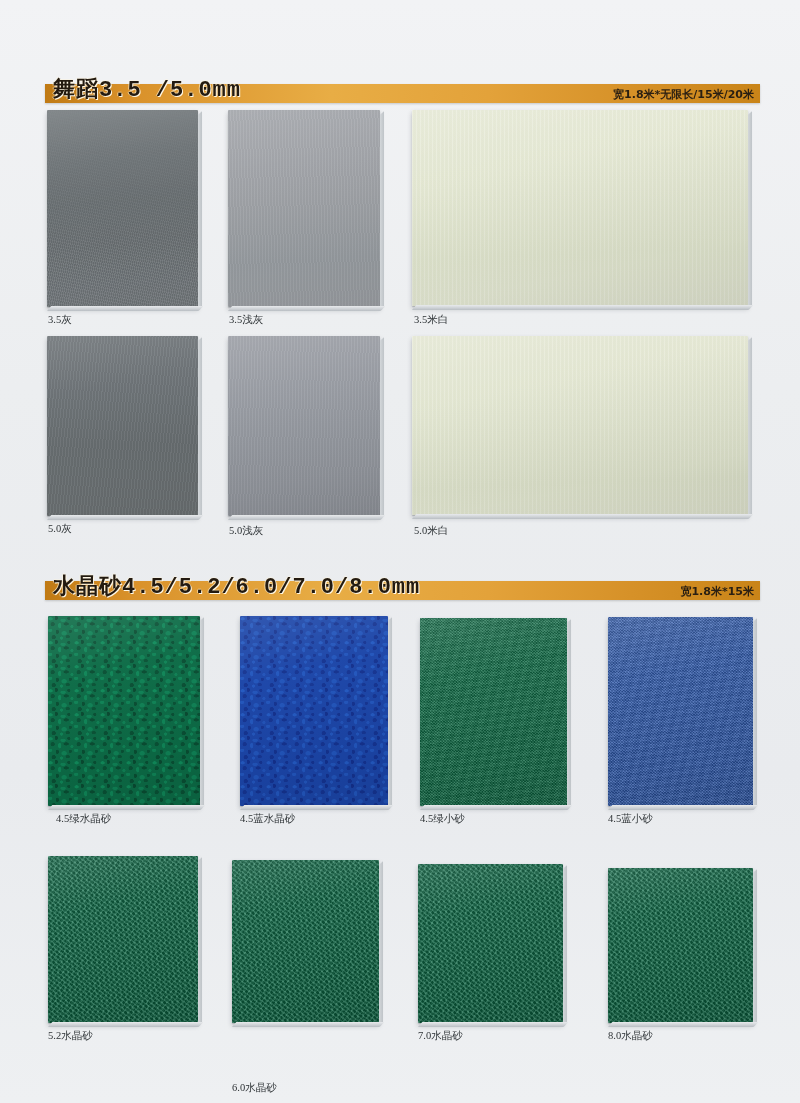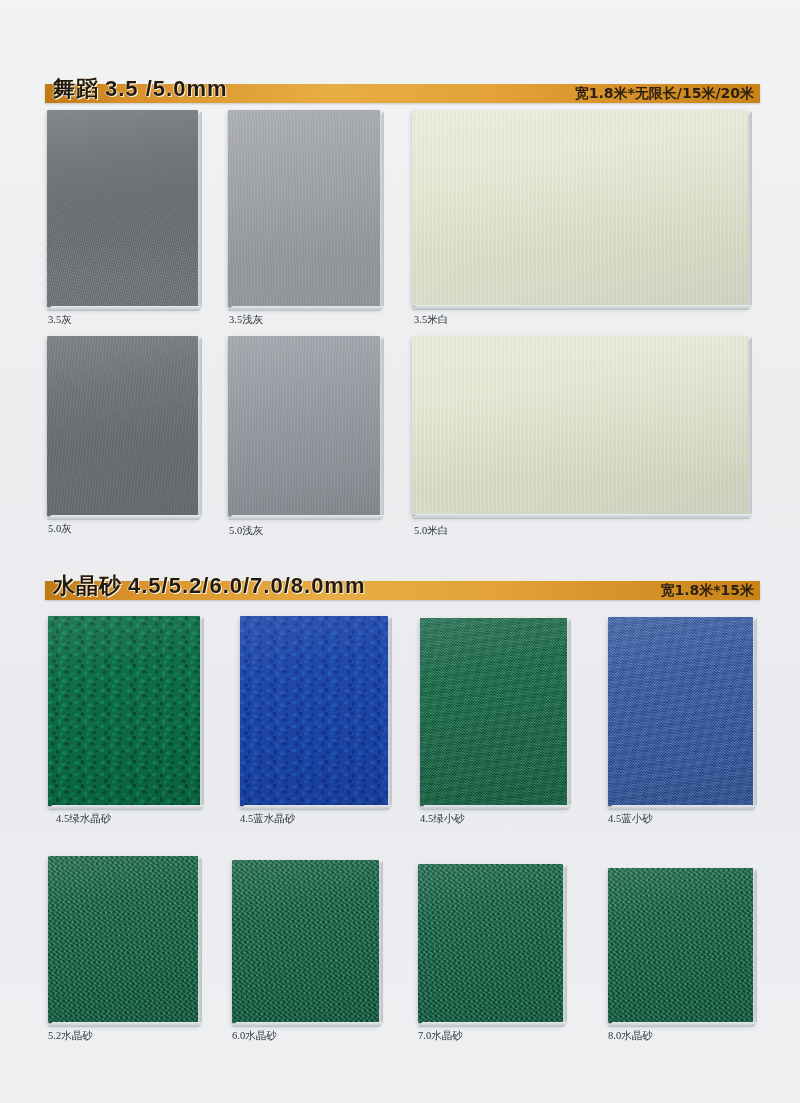--- a/index.html
+++ b/index.html
@@ -53,32 +53,32 @@
       -1px 0 0 rgba(255,245,220,0.55),
        0 -1px 0 rgba(255,245,220,0.45);
     line-height: 1;
   }
   .banner-title .cn {
     font-family: Liberation Mono, monospace;
     font-weight: bold;
     letter-spacing: 1px;
   }
   .banner-title .sz {
-    font-family: Liberation Sans, sans-serif;
+    font-family: Liberation Mono, monospace;
     font-weight: bold;
     letter-spacing: 1px;
-    margin-left: 6px;
+    margin-left: 0;
   }
   .banner-spec {
     position: absolute;
     right: 6px;
     top: 50%;
     transform: translateY(-50%);
     font-family: "DejaVu Sans", "Liberation Sans", sans-serif;
-    font-size: 14px;
+    font-size: 11px;
     font-weight: bold;
     color: #2a1f12;
     white-space: nowrap;
     letter-spacing: 0px;
   }
   .cell {
     position: absolute;
   }
   .swatch {
     position: relative;
@@ -344,21 +344,21 @@
       </div>
   </div>
   <div class="label" style="left:48px; top:1029px;">5.2水晶砂</div>
 
   <div class="cell" style="left:232px; top:860px; width:147px;">
     <div class="swatch surf-green-c2" style="height:163px;">
         <div class="grain-coarse2"></div>
         <div class="sheen"></div>
       </div>
   </div>
-  <div class="label" style="left:232px; top:1029px;">6.0水晶砂</div>
+  <div class="label" style="left:232px; top:1081px;">6.0水晶砂</div>
 
   <div class="cell" style="left:418px; top:864px; width:145px;">
     <div class="swatch surf-green-c2" style="height:159px;">
         <div class="grain-coarse2"></div>
         <div class="sheen"></div>
       </div>
   </div>
   <div class="label" style="left:418px; top:1029px;">7.0水晶砂</div>
 
   <div class="cell" style="left:608px; top:868px; width:145px;">

